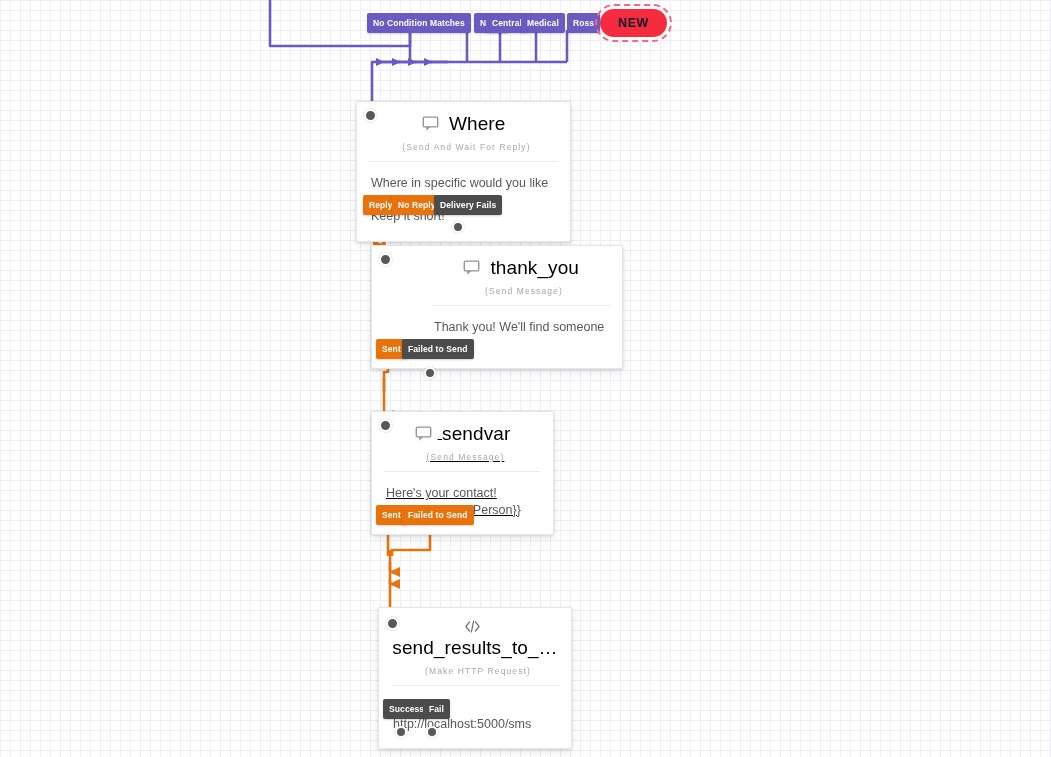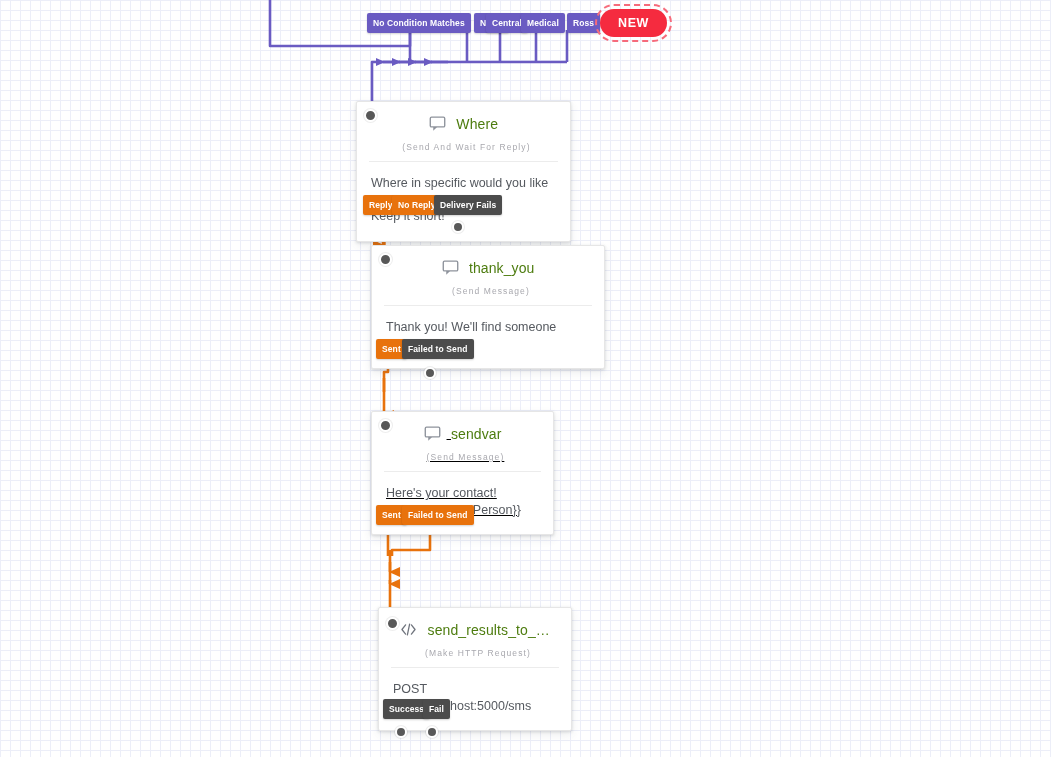--- a/index.html
+++ b/index.html
@@ -38,22 +38,22 @@
     border-radius: 2px;
     box-shadow: 0 1px 3px rgba(60,64,80,0.18), 0 4px 10px rgba(60,64,80,0.09);
     z-index: 5;
   }
   .node-header {
     position: relative;
     padding: 10px 12px 2px 12px;
     text-align: center;
   }
   .node-title {
-    font-size: 14px;
-    color: #4d7c0f;
+    font-size: 19px;
+    color: #000000;
     font-weight: 400;
     letter-spacing: 0.1px;
     display: inline-block;
     vertical-align: middle;
     line-height: 24px;
   }
   .node-title-icon {
     display: inline-block;
     vertical-align: middle;
     margin-right: 6px;
@@ -120,21 +120,21 @@
     background: #585858;
     border: 2px solid #ffffff;
     box-shadow: 0 0 0 1px rgba(0,0,0,0.07);
     z-index: 7;
   }
 
   
   .new-btn {
     position: absolute;
     background: #f52b3f;
-    color: #ffffff;
+    color: #0f172a;
     font-size: 12.5px;
     font-weight: 700;
     letter-spacing: 0.6px;
     border-radius: 999px;
     padding: 7px 18px;
     text-align: center;
     border: none;
     outline: 2px dashed #f66b7b;
     outline-offset: 3px;
     z-index: 9;
@@ -219,21 +219,21 @@
     <div class="node-body">
       <div>Where in specific would you like to go?
 Keep it short!</div>
     </div>
   </div>
   <div class="out-chip chip-orange" style="left:363px; top:195px;">Reply</div>
   <div class="out-chip chip-orange" style="left:392px; top:195px;">No Reply</div>
   <div class="out-chip chip-dark" style="left:434px; top:195px;">Delivery Fails</div>
   <div class="end-dot" style="left:452px; top:221px;"></div>
 
-  <div class="node" id="node-thank-you" style="left:371px; top:245px; width:234px;">
+  <div class="node" id="node-thank-you" style="left:371px; top:245px; width:252px;padding-left:48px;">
     <div class="in-port" style="left:7px; top:7px;"></div>
     <div class="node-header">
       <span class="node-title-icon">
         <svg viewBox="0 0 20 20" width="17" height="17">
           <rect x="1.5" y="2.5" width="17" height="11.5" rx="1.5" fill="none" stroke="#8e939c" stroke-width="1.6"></rect>
           <path d="M5,14 L5,18.5 L9.5,14 z" fill="#8e939c"></path>
         </svg>
       </span>
       <span class="node-title">thank_you</span>
     </div>

